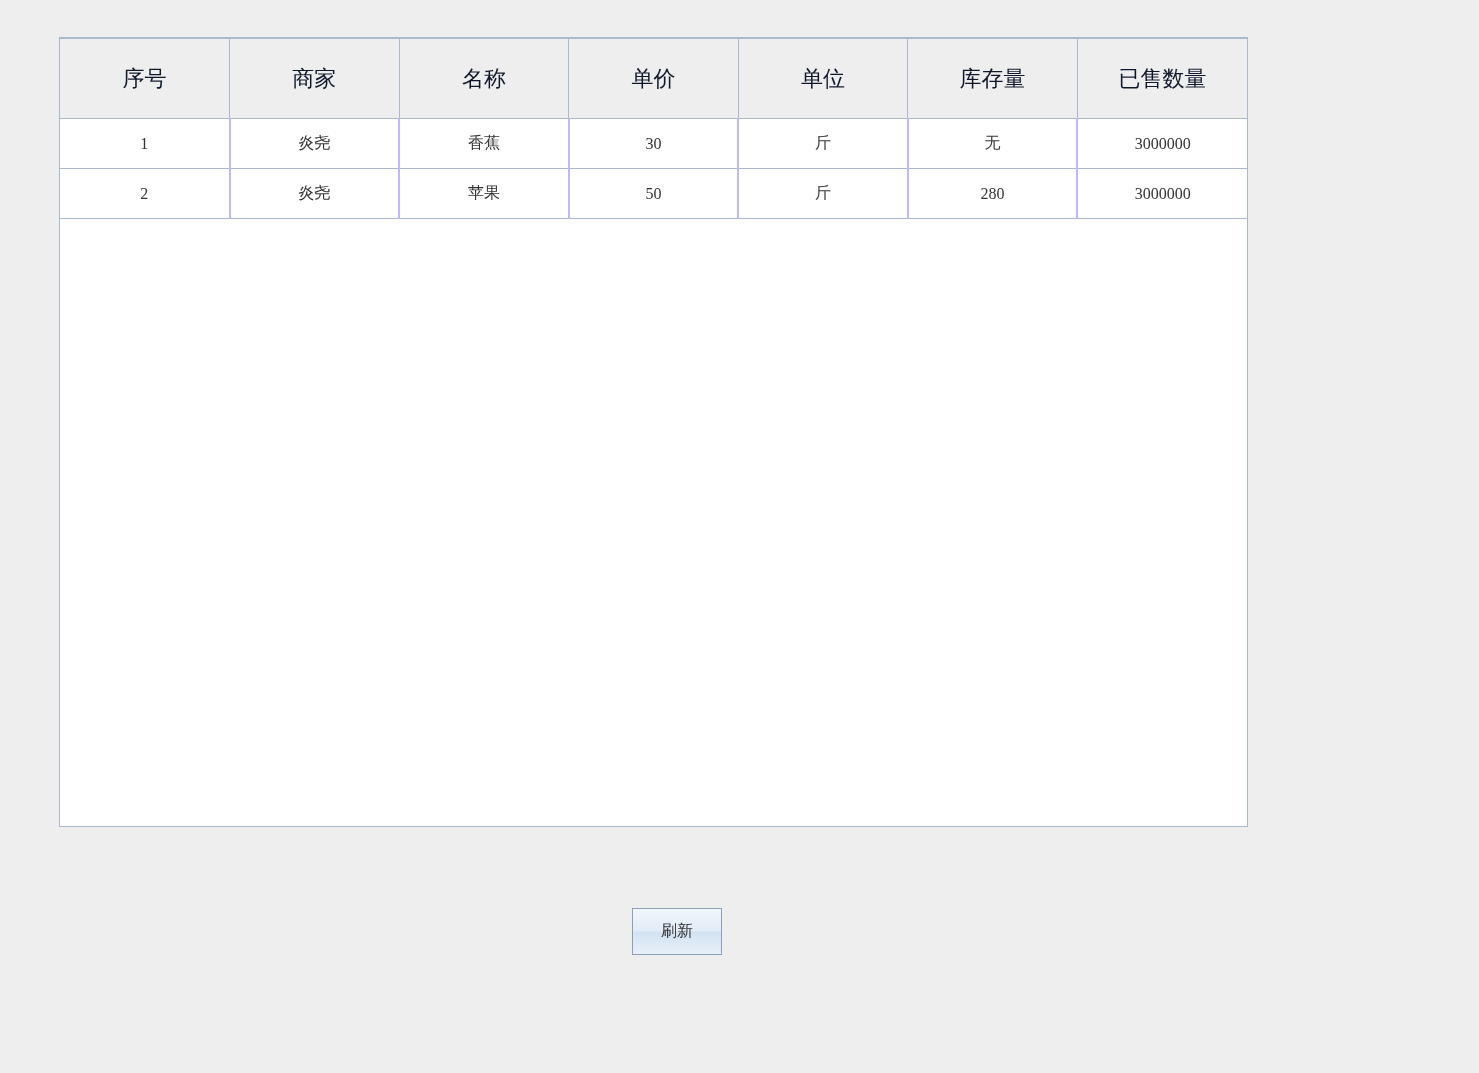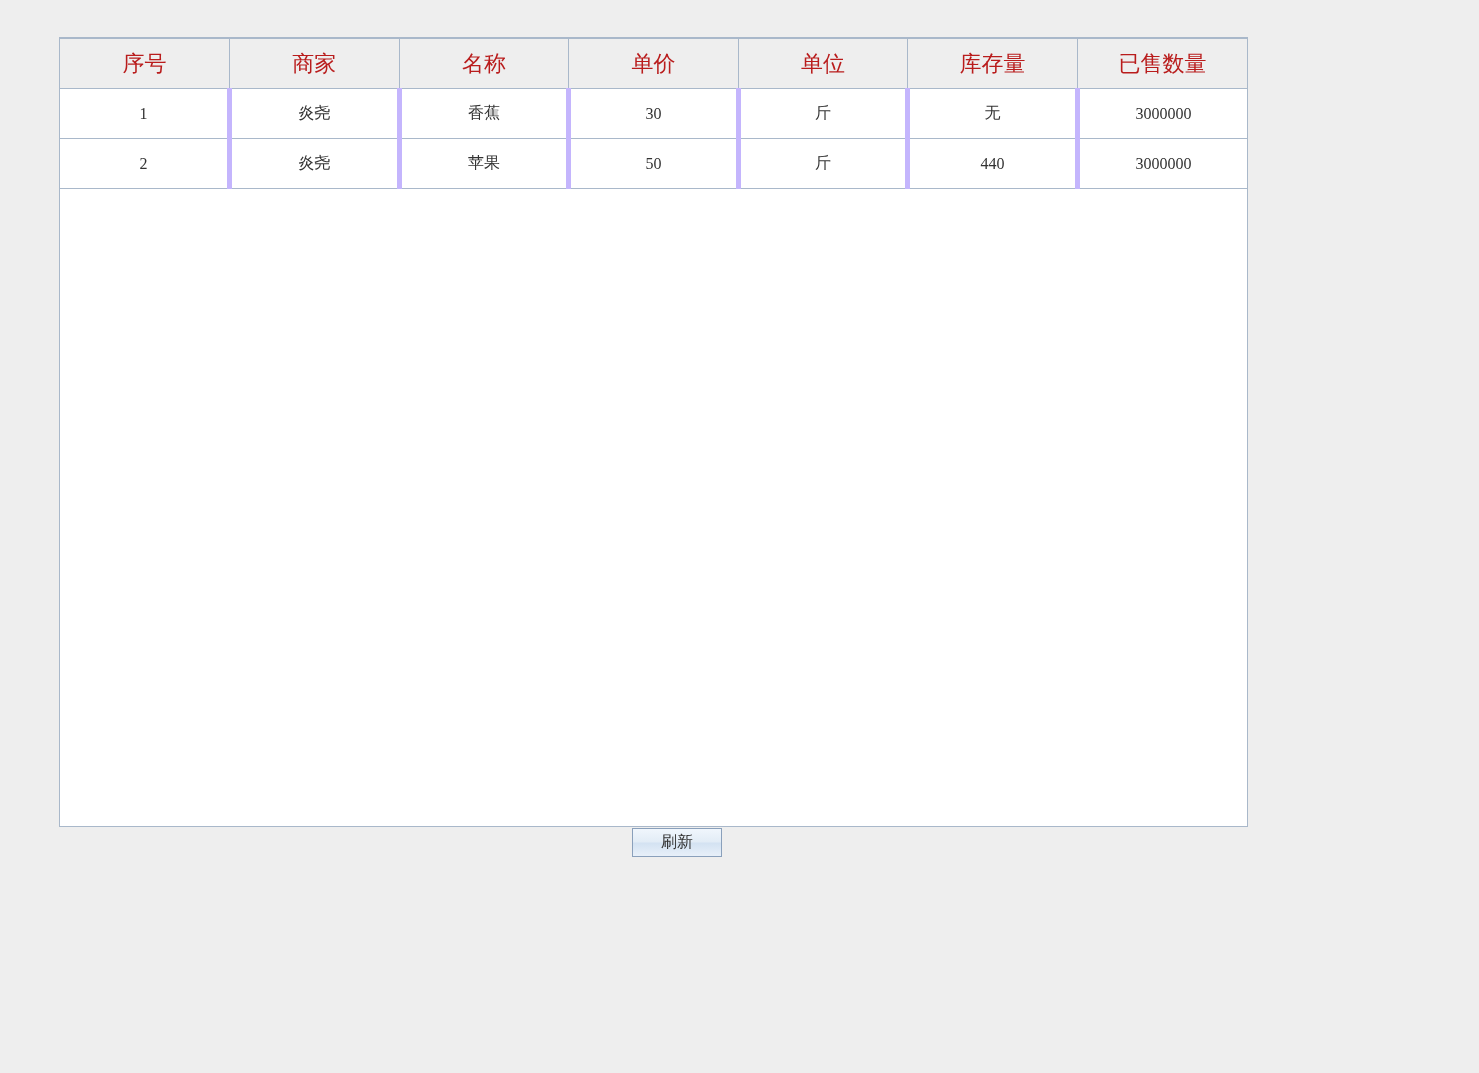--- a/index.html
+++ b/index.html
@@ -20,48 +20,48 @@
       border: 1px solid #A9B8CA;
     }
     table {
       width: 100%;
       border-collapse: collapse;
       table-layout: fixed;
     }
     th {
       background: #EEEEEE;
       border: 1px solid #A9B8CA;
-      height: 50px;
+      height: 80px;
       font-size: 22px;
       font-weight: normal;
-      color: #b91c1c;
+      color: #0f172a;
       text-align: center;
       vertical-align: middle;
       font-family: "SimSun", "宋体", serif;
     }
     td {
       background: #FFFFFF;
-      border-left: 5px solid #c4b5fd;
+      border-left: 2px solid #c4b5fd;
       border-right: 1px solid #A9B8CA;
       border-bottom: 1px solid #A9B8CA;
       height: 50px;
       font-size: 16px;
       color: #333333;
       text-align: center;
       vertical-align: middle;
       font-family: "SimSun", "宋体", serif;
     }
     th:first-child, td:first-child { border-left: none; }
     th:last-child, td:last-child { border-right: none; }
     .refresh-btn {
       position: absolute;
       left: 632px;
-      top: 828px;
+      top: 908px;
       width: 90px;
-      height: 29px;
+      height: 47px;
       background: linear-gradient(to bottom, #F0F6FC 0%, #E2ECF6 48%, #D3E2F2 52%, #E8F0F9 100%);
       border: 1px solid #8AA0BB;
       font-size: 16px;
       color: #333333;
       cursor: pointer;
       font-family: "SimSun", "宋体", serif;
       display: flex;
       align-items: center;
       justify-content: center;
     }
@@ -91,20 +91,20 @@
         <td>斤</td>
         <td>无</td>
         <td>3000000</td>
       </tr>
       <tr>
         <td>2</td>
         <td>炎尧</td>
         <td>苹果</td>
         <td>50</td>
         <td>斤</td>
-        <td>440</td>
+        <td>280</td>
         <td>3000000</td>
       </tr>
     </tbody>
   </table>
 </div>
 
 <button class="refresh-btn">刷新</button>
 
 </body></html>

